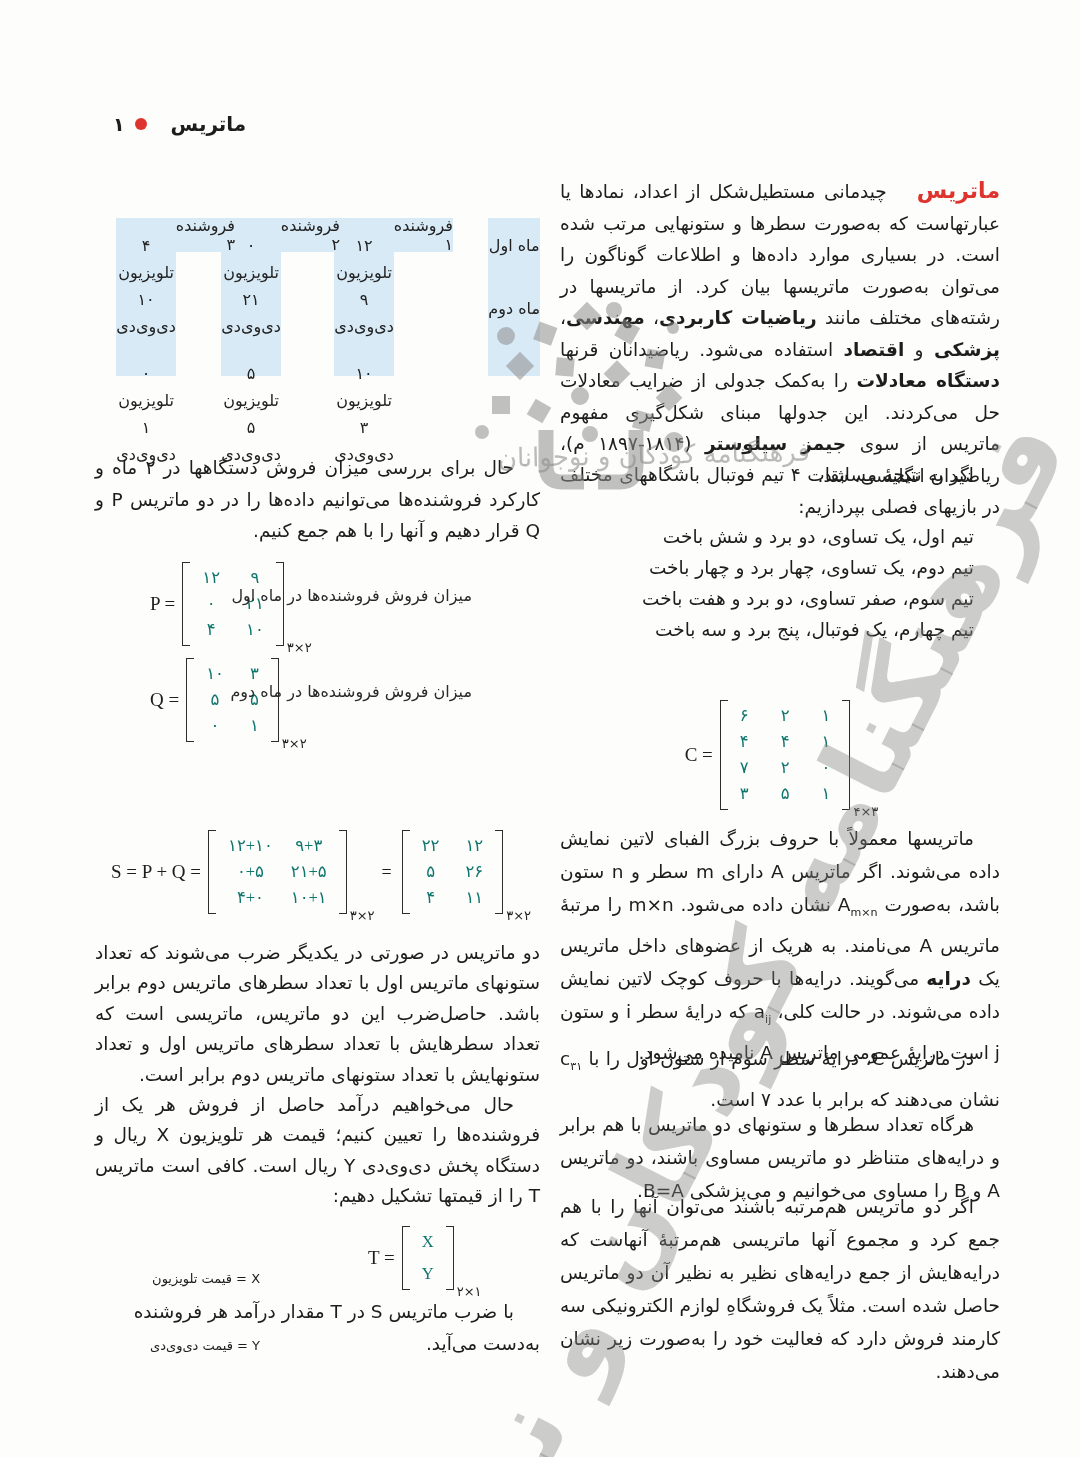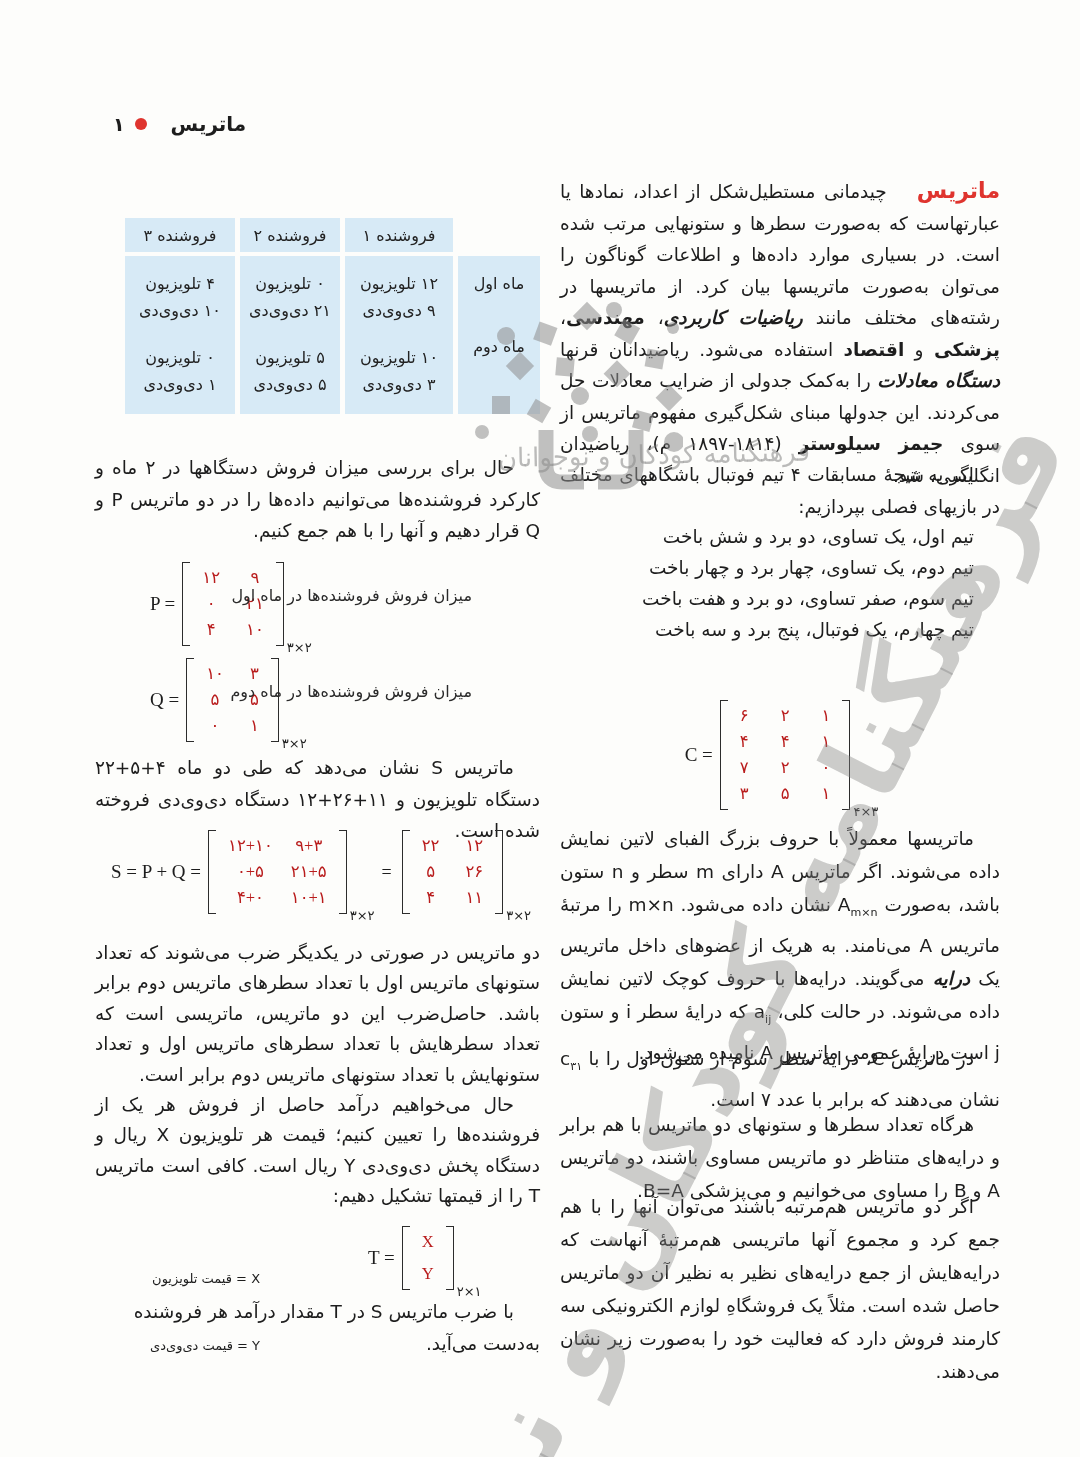--- a/index.html
+++ b/index.html
@@ -8,49 +8,49 @@
     background:#fdfdfb; overflow:hidden;
     font-family:"DejaVu Sans", sans-serif; color:#1d1d1d; direction:rtl;
   }
   
   .page-header{position:absolute; top:112px; left:113px; display:flex; direction:ltr; align-items:center; gap:10px;}
   .page-num{font-size:19px; font-weight:bold;}
   .red-dot{width:12px;height:12px;border-radius:50%;}
   .chapter-title{font-size:20px; font-weight:bold; margin-left:14px;}
   
   .sales-table{position:absolute; top:218px; left:125px; width:415px; display:flex; direction:rtl; gap:5px; font-size:16px; color:#222;}
-  .tcol{display:flex; flex-direction:column;}
+  .tcol{display:flex; flex-direction:row;}
   .tcol .thead{height:34px; margin-bottom:4px; display:flex; align-items:center; justify-content:center;}
   .tcol .tbody{height:158px; padding-top:14px; box-sizing:border-box; text-align:center;}
   .cell-blue{background:#d7eaf6;}
   .thead.spacer{background:transparent;}
   .col-labels{width:82px;}
   .col-s1{width:108px;} .col-s2{width:100px;} .col-s3{width:110px;}
   .month-block{line-height:27px;}
   .month-block + .month-block{margin-top:20px;}
   .label-month1{margin-top:4px;} .label-month2{margin-top:44px;}
   
   .para{position:absolute; text-align:justify; font-size:18.5px; line-height:31.5px;}
   .rc{left:560px; width:440px;}
   .lc{left:95px; width:445px;}
   .indent{text-indent:26px;}
   .team-line{padding-right:26px; line-height:31px;}
-  .b{font-weight:bold;} .i{font-style:italic;}
+  .b{font-weight:bold;} .i{}
   .red{color:#df342e; font-size:22px; font-weight:bold;}
   .sub{font-size:0.6em; vertical-align:-0.45em;}
   .ltr{direction:ltr; unicode-bidi:isolate;}
   .gapspan{display:inline-block;}
   
   .matrix{display:inline-flex; align-items:center; direction:ltr;}
   .mx-name{font-family:"Liberation Serif", serif; font-size:19px; margin-right:7px; white-space:nowrap;}
   .mx-body{display:flex; align-items:stretch;}
   .mx-bl,.mx-br{width:7px; border:1.6px solid #2c2c2c;}
   .mx-bl{border-right:none;} .mx-br{border-left:none;}
   .mx-grid{display:grid; padding:4px 12px; column-gap:26px; row-gap:2px; align-content:space-around; justify-items:center;
-           font-family:"Liberation Serif","DejaVu Sans",sans-serif; font-size:16.5px; line-height:24px; color:#b91c1c;}
+           font-family:"Liberation Serif","DejaVu Sans",sans-serif; font-size:16.5px; line-height:24px; color:#0f766e;}
   .mx-sub{font-size:13px; align-self:flex-end; transform:translate(3px,9px); direction:ltr;}
   .eq-sign{font-family:"Liberation Serif", serif; font-size:18px; margin:0 10px;}
   .matrix-row{position:absolute;}
   .mx-caption{position:absolute; font-size:16px; color:#2a2a2a; white-space:nowrap;}
   .legend-line{line-height:37px; font-size:13px;margin-top:30px;}
   
   .wm{position:absolute; pointer-events:none; z-index:6;}
   .wm-big{top:400px; right:100px; width:1250px; transform-origin:top right; transform:rotate(-63deg);
           font-size:108px; font-weight:bold; color:rgba(130,130,130,0.40); white-space:nowrap; direction:rtl;}
   .wm-strip{top:444px; left:90px; width:720px; transform:rotate(-1.2deg);
@@ -194,21 +194,20 @@
               <span class="mx-cell">۰</span>
               <span class="mx-cell">۱</span>
             </span>
           <span class="mx-br"></span>
         </span>
         <span class="mx-sub">۳×۲</span>
       </div>
       <div class="mx-caption" style="right:68px; top:24px;">میزان فروش فروشنده‌ها در ماه دوم</div>
     </div>
 
-    <div class="para lc indent" style="top:752px;"><span class="">ماتریس S نشان می‌دهد که طی دو ماه </span><span class="ltr">۲۲+۵+۴</span><span class=""> دستگاه تلویزیون و </span><span class="ltr">۱۲+۲۶+۱۱</span><span class=""> دستگاه دی‌وی‌دی فروخته شده است.</span></div>
 
     <div class="matrix-row" style="top:830px; left:95px; width:445px; display:flex; direction:ltr; justify-content:flex-start; padding-left:16px; box-sizing:border-box; align-items:center;">
       <span class="mx-name">S = P + Q =</span>
       <span class="matrix">
         <span class="mx-body">
           <span class="mx-bl"></span>
           <span class="mx-grid" style="column-gap: 18px; grid-template-columns: repeat(2, max-content);">
               <span class="mx-cell">۱۲+۱۰</span>
               <span class="mx-cell">۹+۳</span>
               <span class="mx-cell">۰+۵</span>

